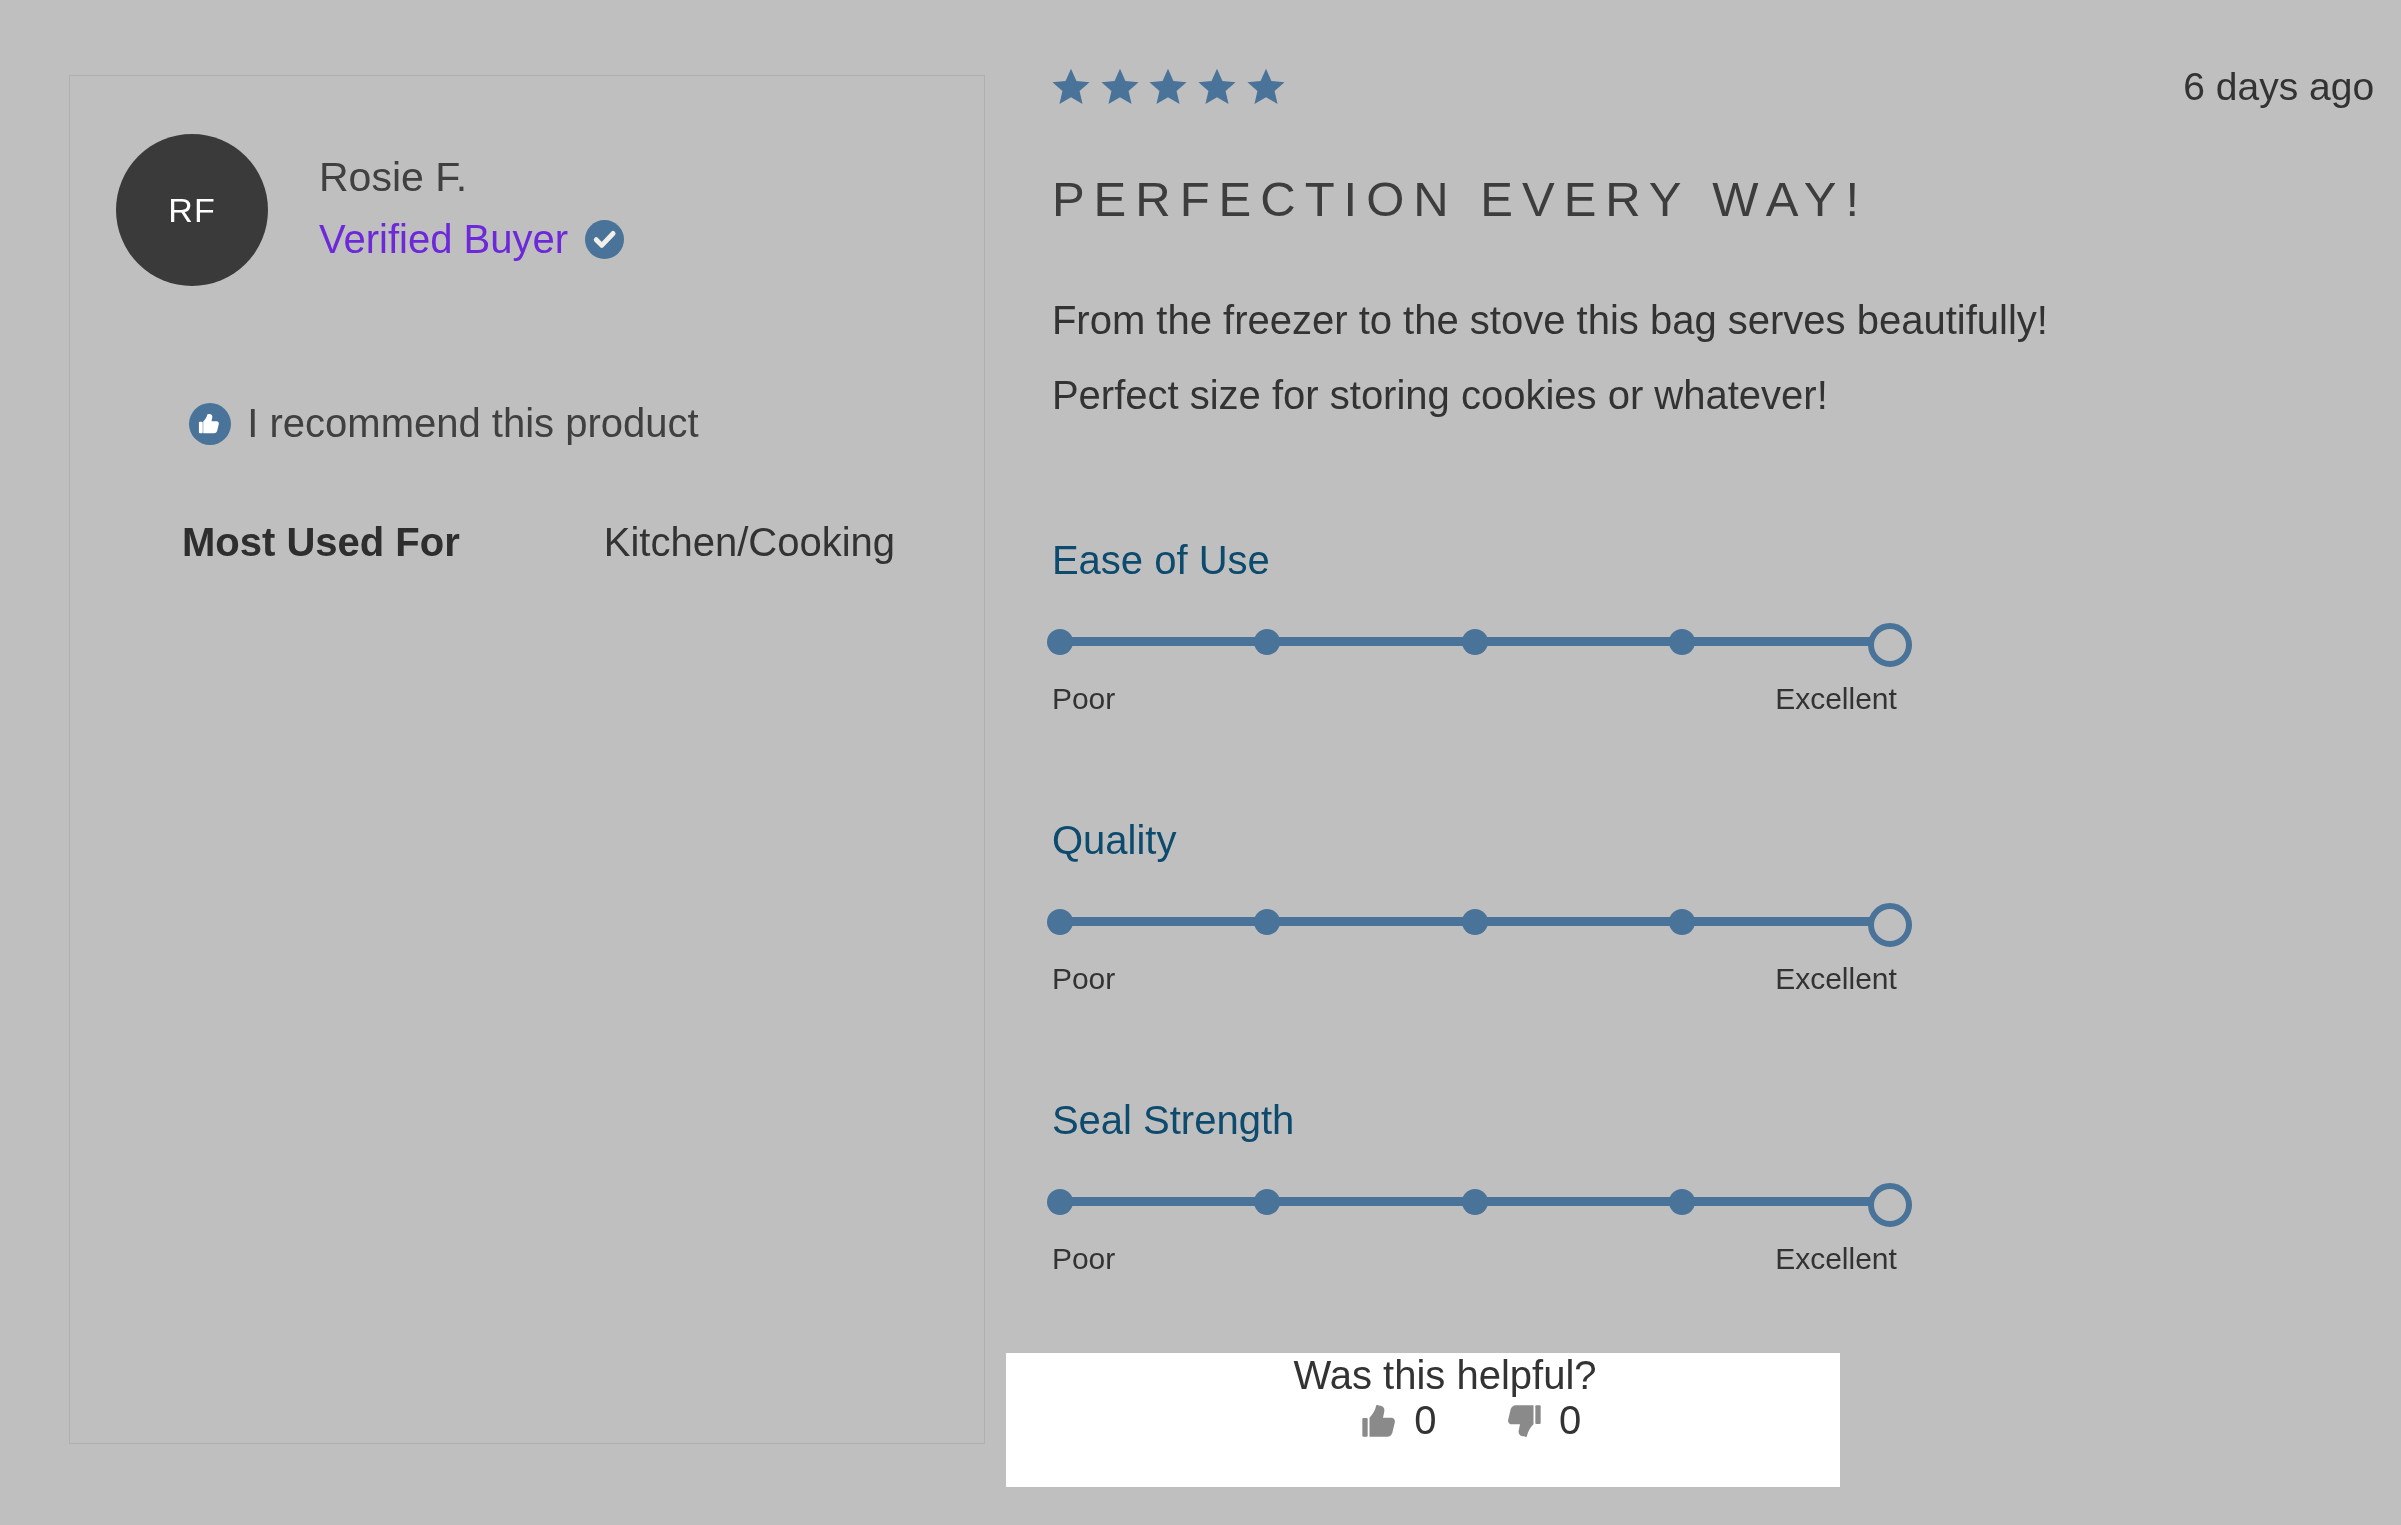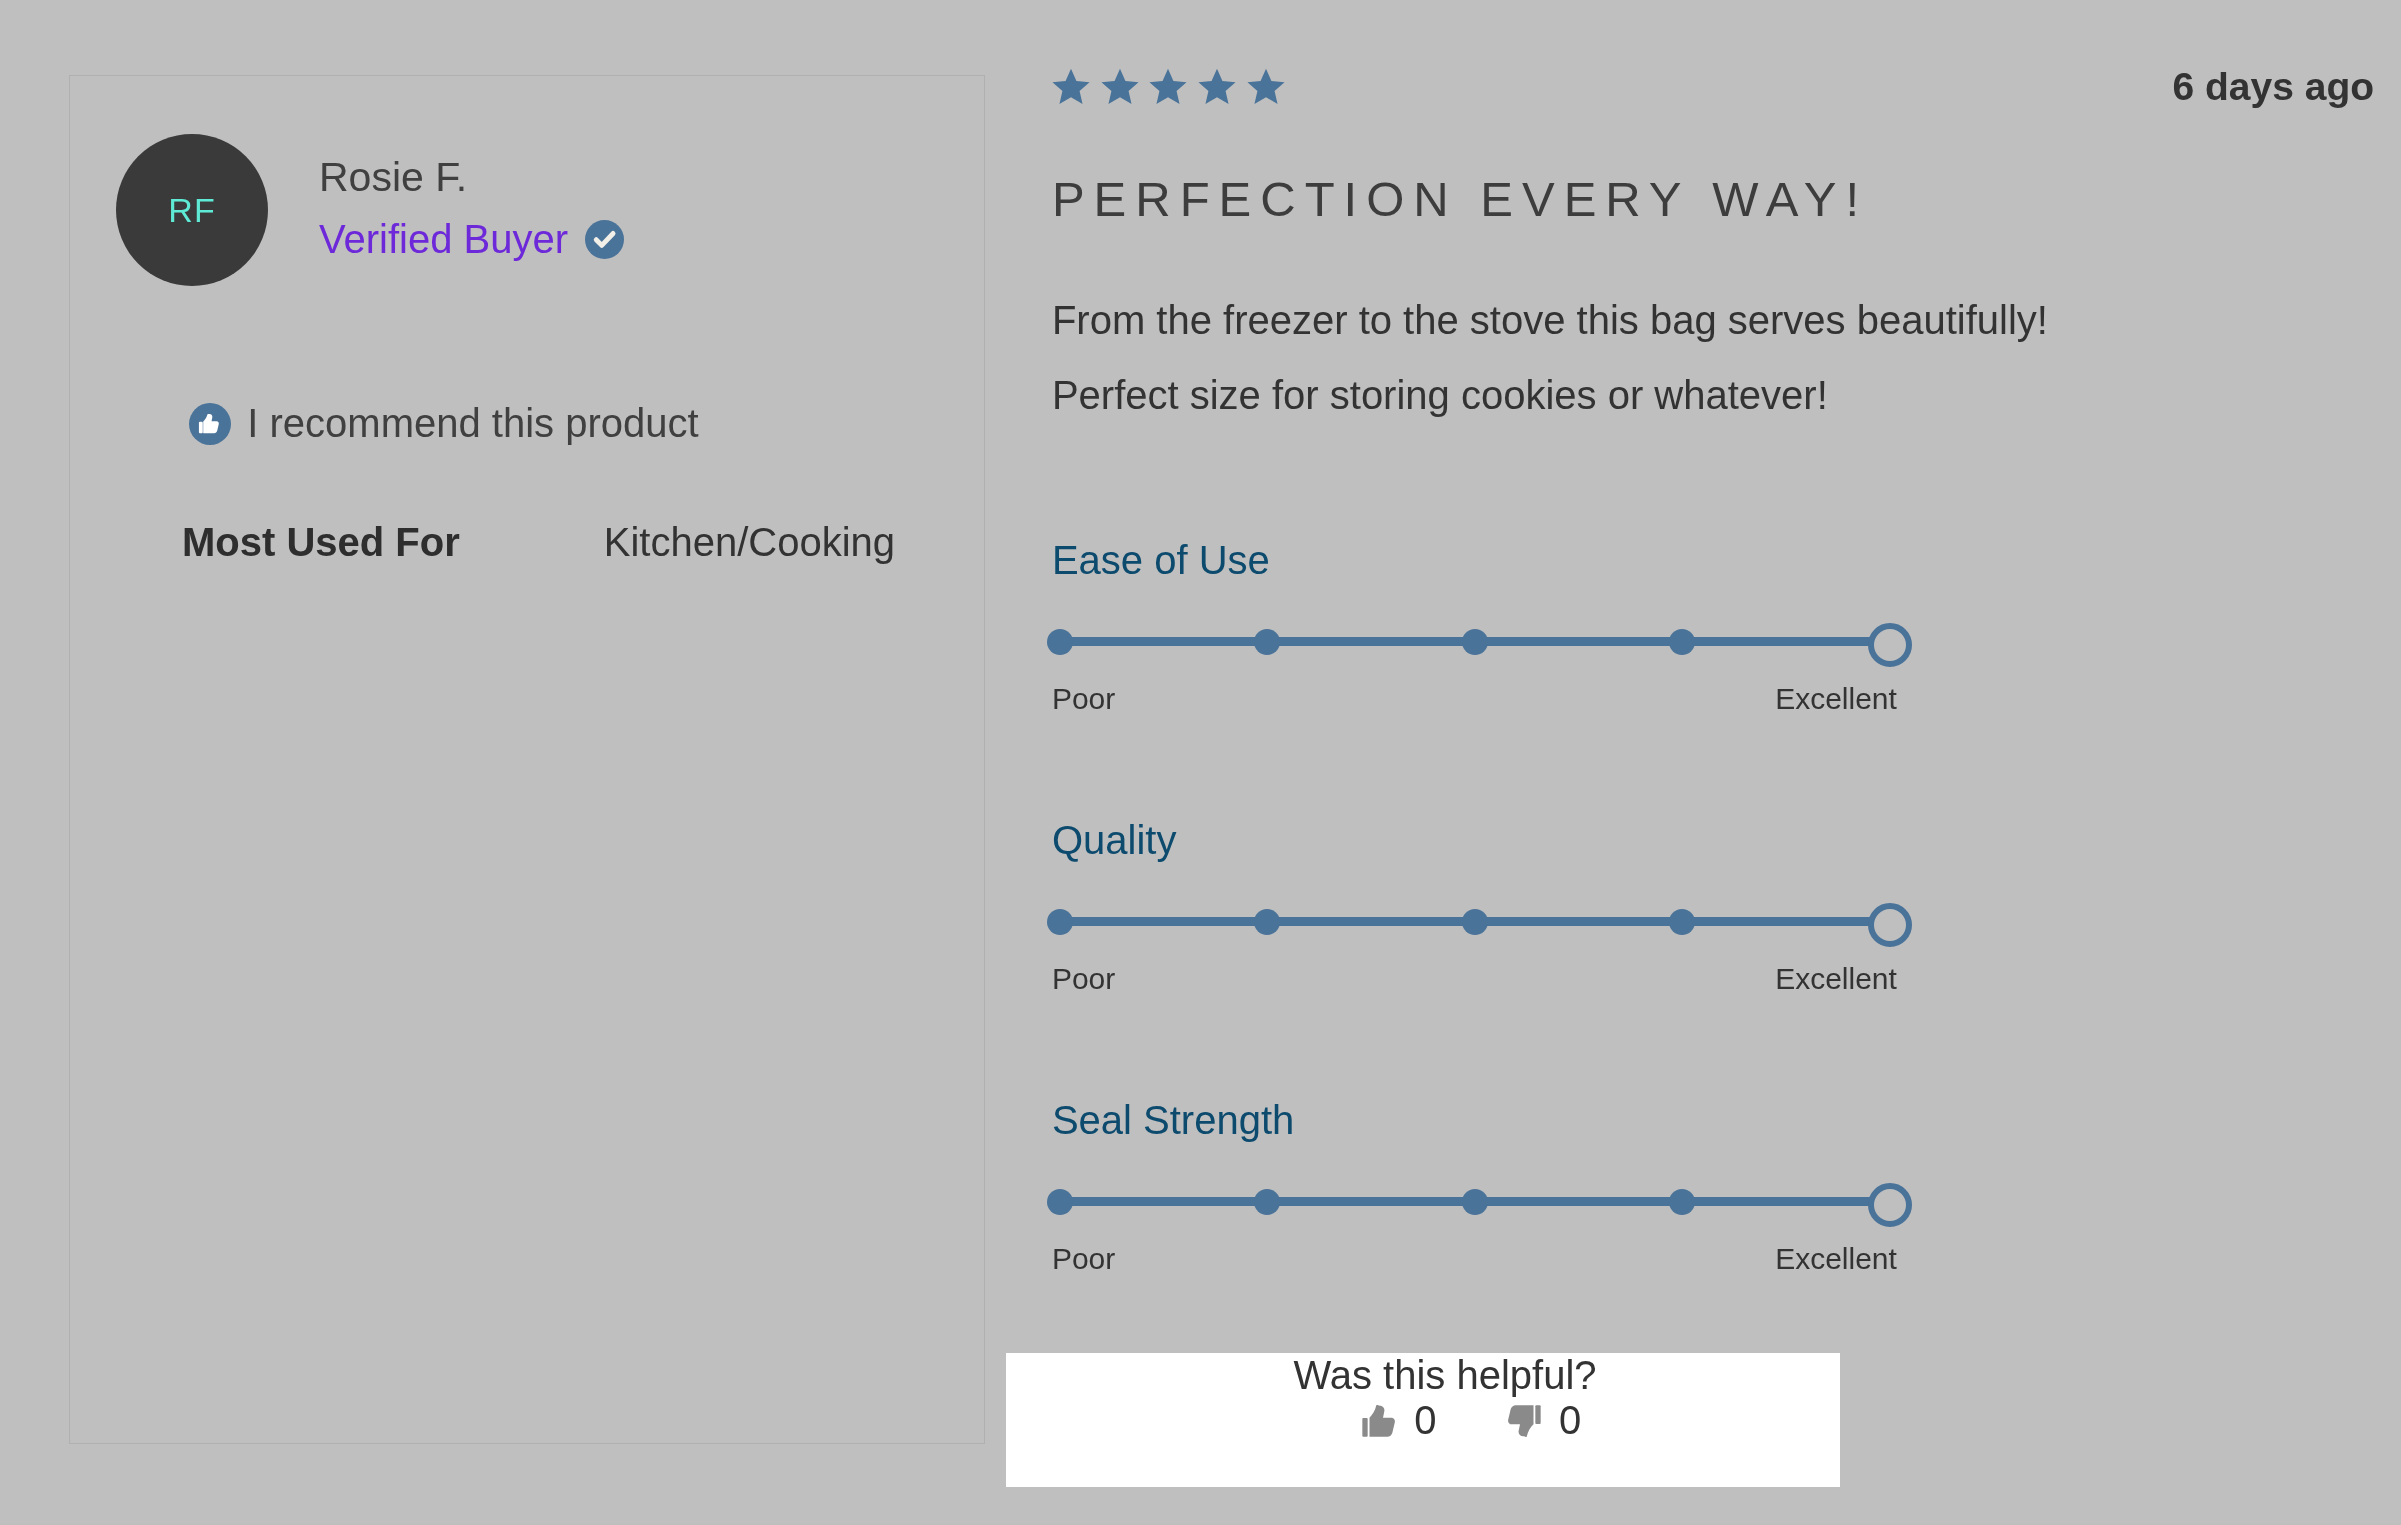--- a/index.html
+++ b/index.html
@@ -47,21 +47,21 @@
     width: 152px;
     height: 152px;
     border-radius: 50%;
     background: #3a3a3a;
     display: flex;
     align-items: center;
     justify-content: center;
     flex: 0 0 auto;
   }
   .avatar-initials {
-    color: #5eead4;
+    color: #ffffff;
     font-size: 34px;
     letter-spacing: 1px;
     font-weight: 400;
   }
   .author-meta {
     margin-left: 51px;
     padding-top: 19px;
   }
   .author-name {
     font-size: 41px;
@@ -156,21 +156,20 @@
   .star {
     width: 42px;
     height: 42px;
     display: block;
   }
   .date-text {
     font-size: 39px;
     color: #333333;
     white-space: nowrap;
     padding-right: 1.9px;
-    font-weight: bold;
   }
 
   .headline {
     position: absolute;
     left: 1.9px;
     top: 171px;
     font-size: 49px;
     letter-spacing: 9px;
     color: #3d3d3d;
     font-weight: 400;

